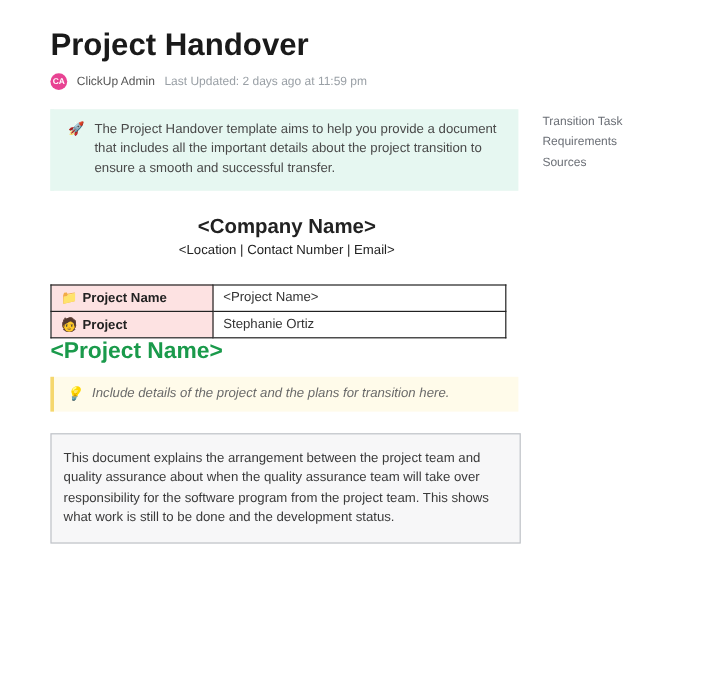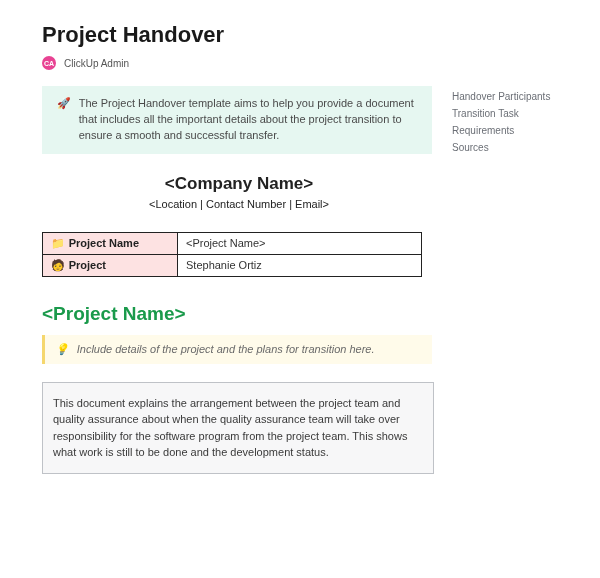--- a/index.html
+++ b/index.html
@@ -9,21 +9,21 @@
     width: 600px;
     height: 578px;
     overflow: hidden;
     color: #333;
   }
   .page {
     padding: 22px 28px 0 42px;
     position: relative;
   }
   .title {
-    font-size: 22px;
+    font-size: 26px;
     font-weight: 700;
     color: #1a1a1a;
     margin-bottom: 8px;
   }
   .meta-row {
     display: flex;
     align-items: center;
     gap: 8px;
     font-size: 10px;
     color: #888;
@@ -80,21 +80,20 @@
   }
   .logo-svg { width: 62px; height: 62px; }
   .logo-text { font-size: 8.5px; font-weight: 700; letter-spacing: 0.3px; color: #222; margin-top: 2px; }
   .logo-tag { font-size: 5.5px; color: #888; letter-spacing: 0.3px; }
   .hero-text { flex: 1; text-align: center; }
   .company-name { font-size: 17px; font-weight: 700; color: #222; margin-bottom: 4px; }
   .company-sub { font-size: 11px; color: #222; font-weight: 500; }
   .info-table {
     border-collapse: collapse;
     width: 380px;
-    margin-bottom: 26px;
     font-size: 11px;
   }
   .info-table td {
     border: 1px solid #222;
     padding: 4px 8px;
   }
   .info-table td.label {
     background: #fde2e2;
     font-weight: 700;
     width: 135px;
@@ -130,20 +129,21 @@
 </style>
 </head>
 <body>
 
 <div class="page">
   <h1 class="title">Project Handover</h1>
 
   <div class="meta-row">
     <div class="avatar">CA</div>
     <span class="author-name">ClickUp Admin</span>
+    <span class="updated">Last Updated: 2 days ago at 11:59 pm</span>
   </div>
 
   <div class="layout">
     <div class="main">
 
       <div class="callout-green">
         <span class="emoji">🚀</span>
         <span>The Project Handover template aims to help you provide a document that includes all the important details about the project transition to ensure a smooth and successful transfer.</span>
       </div>
 
@@ -176,19 +176,18 @@
       <div class="callout-yellow">
         <span>💡</span>
         <span>Include details of the project and the plans for transition here.</span>
       </div>
 
       <div class="desc-box">This document explains the arrangement between the project team and quality assurance about when the quality assurance team will take over responsibility for the software program from the project team. This shows what work is still to be done and the development status.</div>
 
     </div>
 
     <div class="sidebar">
-      <div class="toc-item">Handover Participants</div>
       <div class="toc-item">Transition Task</div>
       <div class="toc-item">Requirements</div>
       <div class="toc-item">Sources</div>
     </div>
   </div>
 </div>
 
 </body></html>

